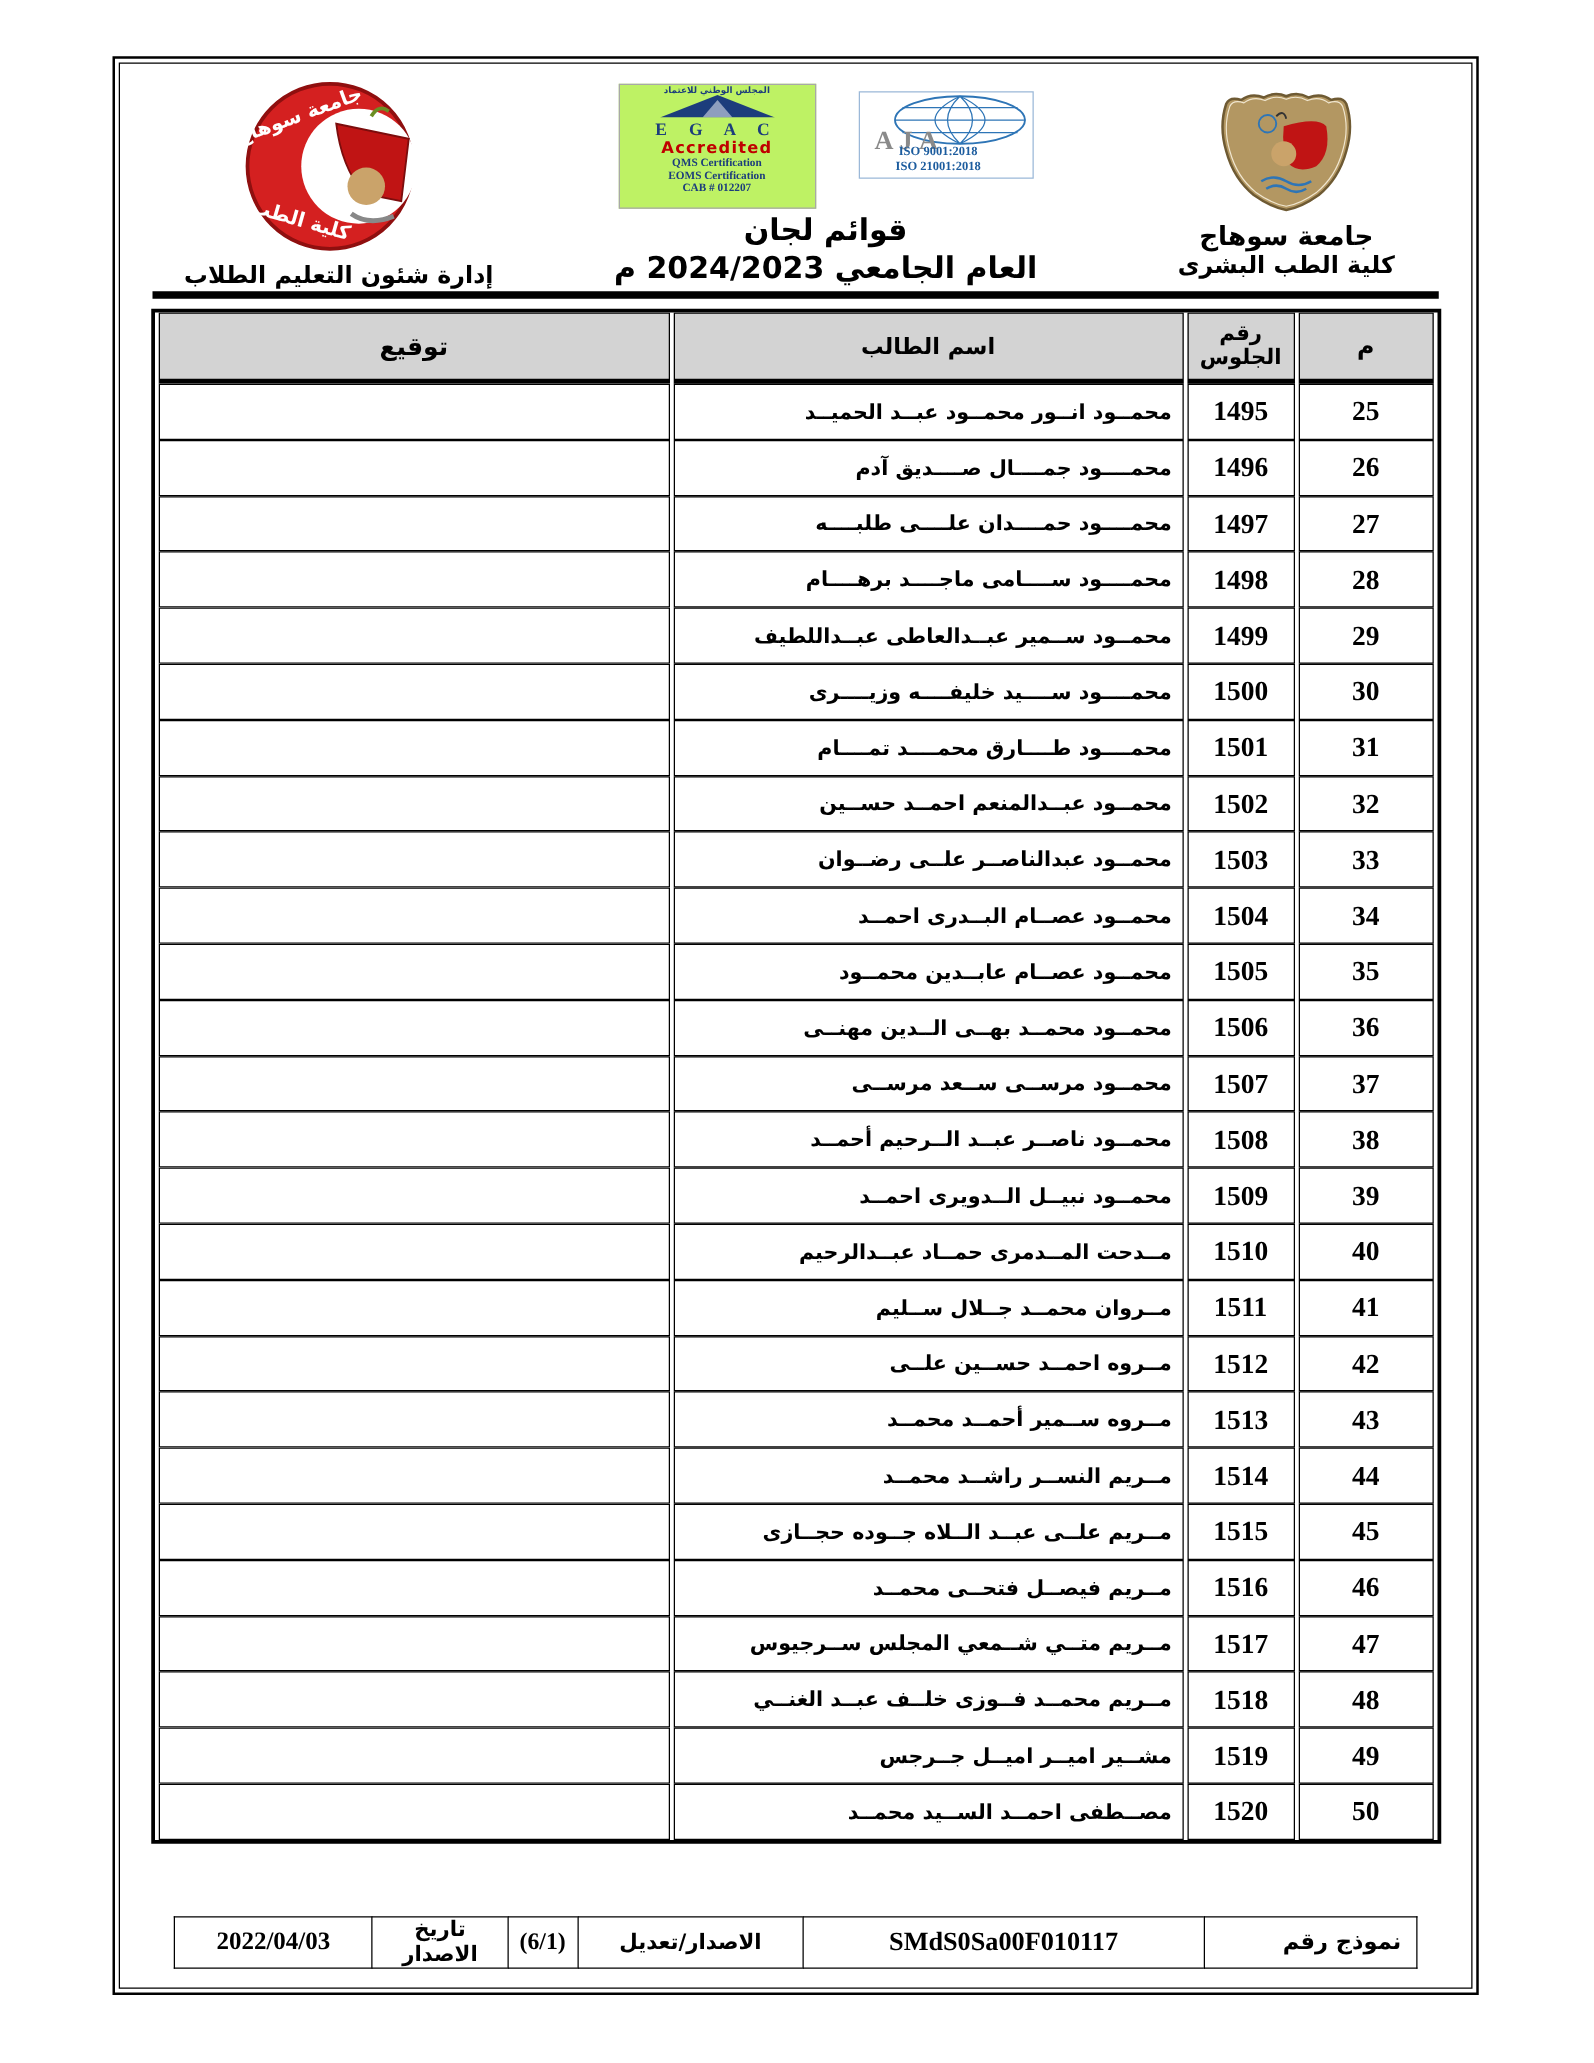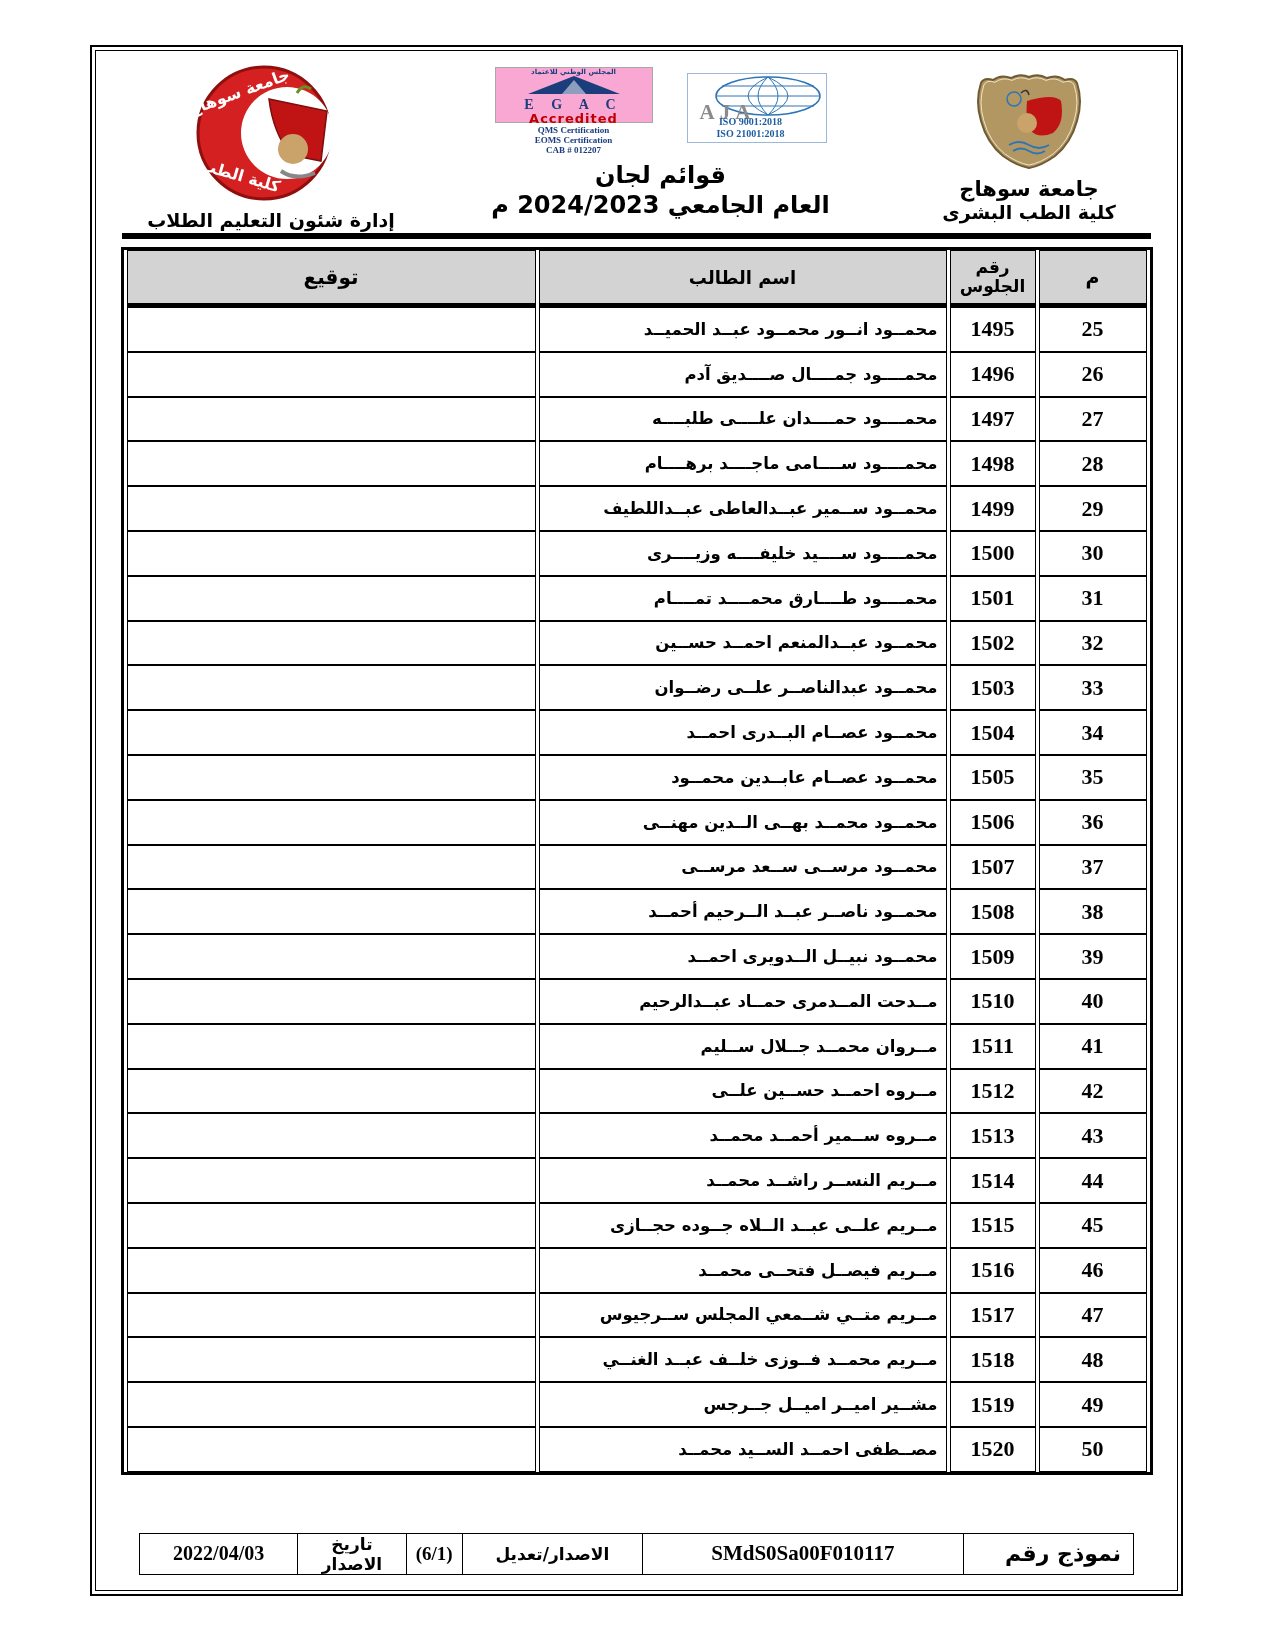--- a/index.html
+++ b/index.html
@@ -12,30 +12,30 @@
   
   .doc-header{display:flex;align-items:flex-start;padding:12px 24px 0 30px;}
   .hdr-right{width:248px;text-align:center;padding-top:8px;}
   .hdr-center{flex:1;text-align:center;}
   .hdr-left{width:290px;text-align:center;}
   .university-name{font-size:21px;font-weight:bold;margin-top:2px;}
   .faculty-name{font-size:19px;font-weight:bold;}
   .department-name{font-size:19px;font-weight:bold;margin-top:0px;}
 
   .cert-row{display:flex;direction:ltr;justify-content:center;align-items:flex-start;gap:5px;margin-top:4px;}
-  .egac-box{width:158px;height:56px;border:1px solid #a8a8a8;background:#f9a8d4;box-sizing:border-box;padding-top:1px;text-align:center;}
+  .egac-box{width:158px;height:100px;border:1px solid #a8a8a8;background:#bef264;box-sizing:border-box;padding-top:1px;text-align:center;}
   .egac-arc{font-size:7px;color:#1c3d7c;font-weight:bold;line-height:7px;}
   .egac-name{font-family:"Liberation Serif",serif;font-weight:bold;color:#1c3d7c;font-size:14px;letter-spacing:7px;line-height:14px;}
   .egac-accredited{color:#c00000;font-weight:bold;font-size:13px;line-height:13px;letter-spacing:1px;}
   .egac-line{font-family:"Liberation Serif",serif;font-weight:bold;color:#1c3d7c;font-size:9px;line-height:10px;}
   .aja-box{width:140px;height:70px;border:1px solid #9bb8d8;background:#fff;box-sizing:border-box;position:relative;margin-top:6px;margin-left:29px;}
   .aja-name{position:absolute;left:12px;top:26px;font-family:"Liberation Serif",serif;font-weight:bold;color:#8a8a8a;font-size:21px;letter-spacing:5px;}
   .aja-iso{position:absolute;left:0;right:12px;top:42px;text-align:center;font-family:"Liberation Serif",serif;font-weight:bold;color:#1c5c9e;font-size:10px;line-height:12px;}
 
-  .doc-title{margin-top:17px;}
+  .doc-title{margin-top:2px;}
   .doc-title div{font-size:24px;font-weight:bold;line-height:30px;}
 
   .title-rule{height:6px;background:#000;margin:2px 26px 0 26px;}
 
   
   table.students-table{width:1032px;margin:8px auto 0;border:3px solid #000;border-collapse:separate;border-spacing:3px 0;background:#fff;table-layout:fixed;}
   .students-table th{background:#d3d3d3;border:1px solid #000;border-bottom:4px solid #000;height:52px;font-weight:bold;vertical-align:middle;text-align:center;padding:0;}
   .students-table td{border:1px solid #000;height:42.8px;padding:0;vertical-align:middle;}
   .col-serial{width:108px;}
   .col-seat{width:86px;}
@@ -45,21 +45,21 @@
   th.seat-hdr{font-size:17px;line-height:19px;}
   th.name-hdr{font-size:18px;}
   th.sign-hdr{font-size:20px;}
   td.serial-cell,td.seat-cell{font-family:"Liberation Serif","DejaVu Serif",serif;font-weight:bold;font-size:22px;text-align:center;}
   td.name-cell{font-size:16.5px;font-weight:bold;text-align:right;padding-right:8px;letter-spacing:0;}
   td.signature-cell{background:#fff;}
 
   
   table.footer-table{width:995px;margin:58px auto 0;border-collapse:collapse;table-layout:fixed;}
   .footer-table td{border:1.5px solid #000;height:40px;font-weight:bold;text-align:center;vertical-align:middle;font-size:17px;padding:0;margin-top:45px;}
-  td.form-label-cell{text-align:right;padding-right:12px;font-size:22px;}
+  td.form-label-cell{text-align:right;padding-right:12px;font-size:18px;}
   td.form-code-cell{font-family:"Liberation Serif","DejaVu Serif",serif;font-size:21px;}
   td.issue-value-cell{font-family:"Liberation Serif","DejaVu Serif",serif;font-size:19px;}
   td.date-value-cell{font-family:"Liberation Serif","DejaVu Serif",serif;font-size:20px;}
 </style>
 </head>
 <body>
 
 <div class="page-frame">
   <div class="frame-inner">
 

